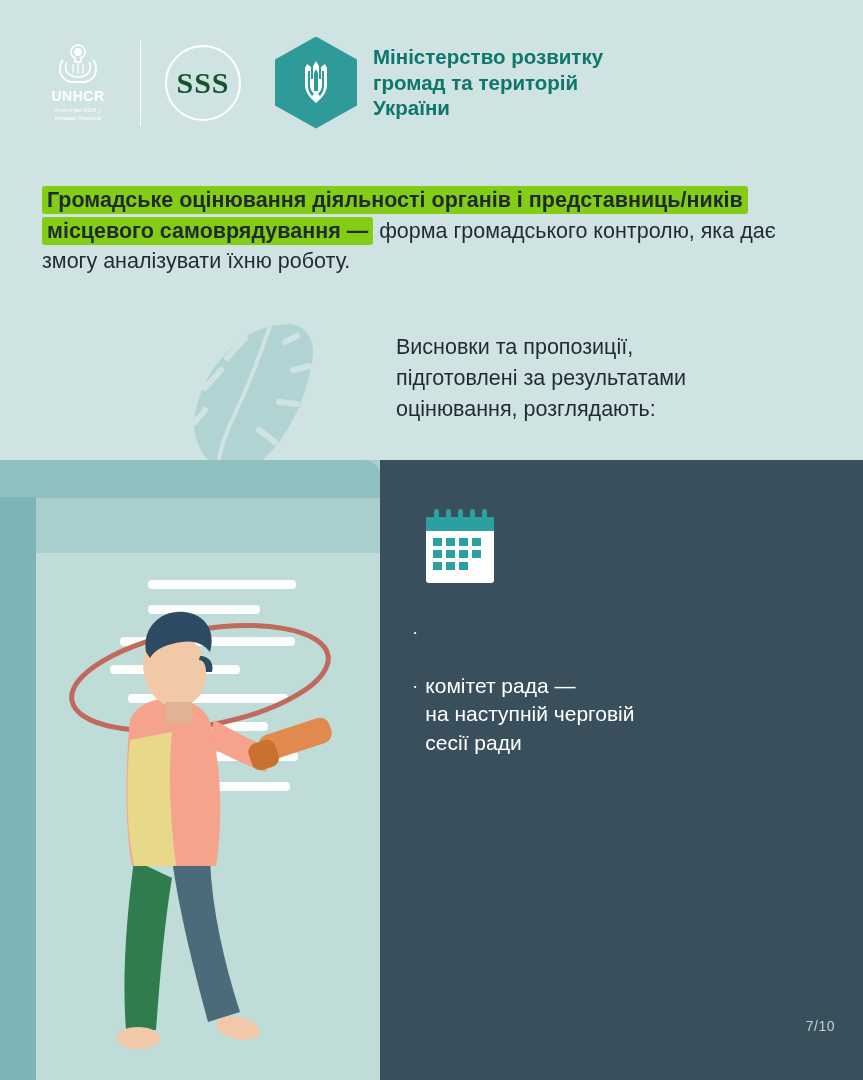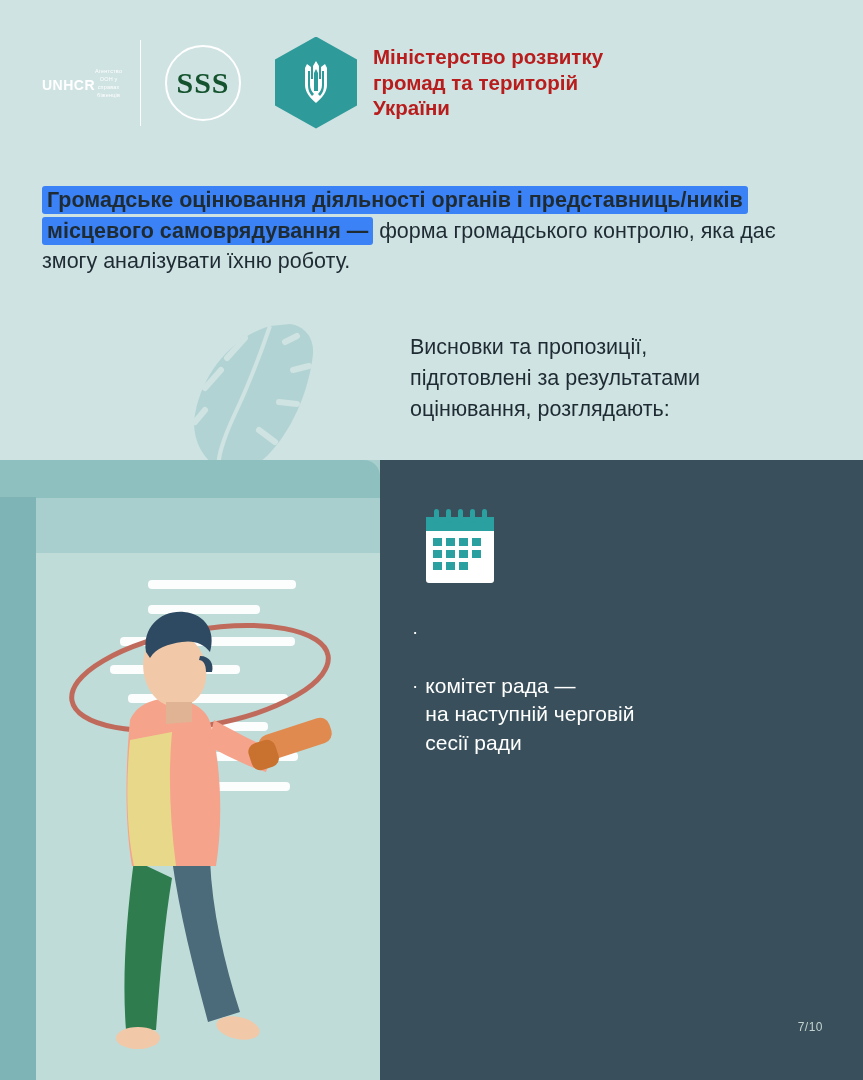--- a/index.html
+++ b/index.html
@@ -20,21 +20,21 @@
     position: absolute;
     top: 0; left: 0; right: 0;
     height: 165px;
     display: flex;
     align-items: center;
     padding-left: 42px;
   }
   .unhcr-logo {
     width: 72px;
     display: flex;
-    flex-direction: row;
+    flex-direction: column;
     align-items: center;
     color: #ffffff;
   }
   .unhcr-mark { width: 46px; height: 42px; }
   .unhcr-name {
     font-size: 14px;
     font-weight: bold;
     letter-spacing: 0.5px;
     margin-top: 4px;
   }
@@ -77,51 +77,51 @@
   }
   .hex {
     position: absolute;
     inset: 0;
     background: #2f9a9a;
     clip-path: polygon(50% 0%, 100% 25%, 100% 75%, 50% 100%, 0% 75%, 0% 25%);
   }
   .tryzub { position: relative; width: 34px; height: 48px; }
   .min-title {
     margin-left: 16px;
-    color: #b91c1c;
+    color: #0f766e;
     font-size: 20.5px;
     font-weight: 600;
     line-height: 1.26;
     white-space: pre-line;
   }
 
   
   .intro {
     position: absolute;
     top: 185px; left: 42px;
     width: 740px;
     color: #1f2b33;
     font-size: 21.5px;
     line-height: 1.42;
   }
   .hl {
-    background: #3b82f6;
+    background: #84cc16;
     font-weight: bold;
     padding: 2px 5px;
     border-radius: 3px;
     box-decoration-break: clone;
     text-align: center;
     -webkit-box-decoration-break: clone;
   }
   .intro-rest { font-weight: normal; }
 
   
   .subhead {
     position: absolute;
-    top: 332px; left: 410px;
+    top: 332px; left: 396px;
     width: 430px;
     color: #1f2b33;
     font-size: 21.5px;
     line-height: 1.45;
     white-space: pre-line;
   }
 
   
   .leaf {
     position: absolute;
@@ -190,23 +190,23 @@
     color: #ffffff;
     font-size: 19px;
     line-height: 1.45;
     margin-right: 7px;
   }
   .bullet-text { white-space: pre-line; }
 
   
   .page-num {
     position: absolute;
-    right: 40px; bottom: 46px;
+    right: 28px; bottom: 46px;
     color: #c3d2cf;
-    font-size: 12px;
+    font-size: 14px;
     letter-spacing: .5px;
   }
 </style>
 </head>
 <body>
 
 <div class="page">
 
   <div class="header">
 

